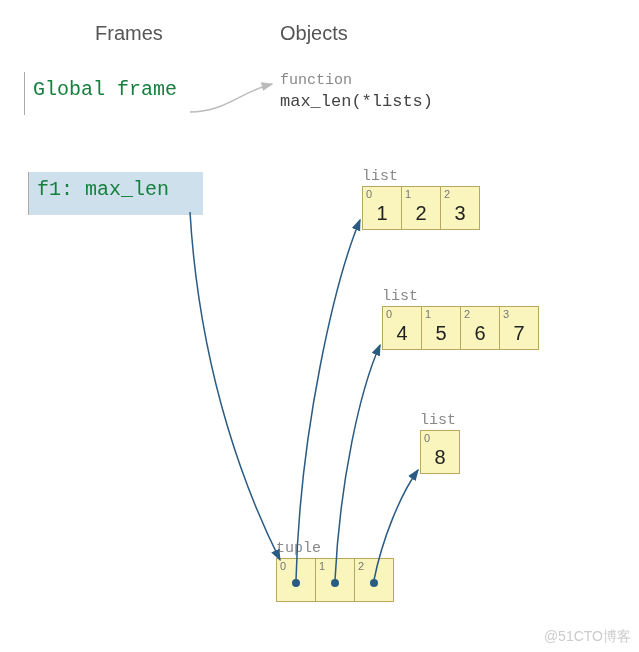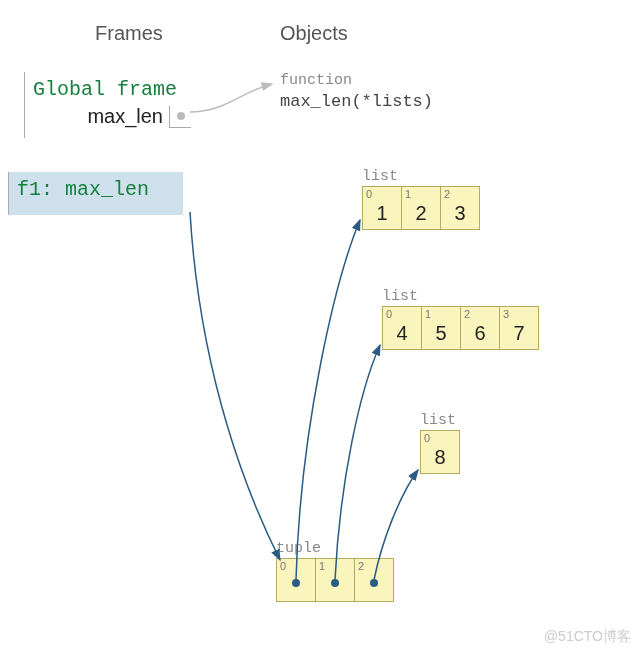--- a/index.html
+++ b/index.html
@@ -127,29 +127,23 @@
   }
 </style>
 </head>
 <body>
 
 <div class="heading" style="left:95px; top:22px;text-align:right;">Frames</div>
 <div class="heading" style="left:280px; top:22px;">Objects</div>
 
 <div class="frame-box" style="left:24px; top:72px; width:175px;">
   <div class="frame-title">Global frame</div>
-  <div class="frame-var">
-    <span class="var-name">max_len</span>
-    <span class="var-port">
-        <span class="dot dot-gray"></span>
-      </span>
-  </div>
-</div>
-
-<div class="frame-box highlight" style="left:8px; top:172px; width:175px;">
+</div>
+
+<div class="frame-box highlight" style="left:28px; top:172px; width:175px;">
   <div class="frame-title">f1: max_len</div>
 </div>
 
 <div class="obj-label" style="left:280px; top:72px;">function</div>
 <div class="func-text" style="left:280px; top:92px;">max_len(*lists)</div>
 
 <div class="obj-label" style="left:362px; top:168px;">list</div>
 <div class="cells" style="left:362px; top:186px;">
   <div class="cell">
       <span class="cell-index">0</span>

